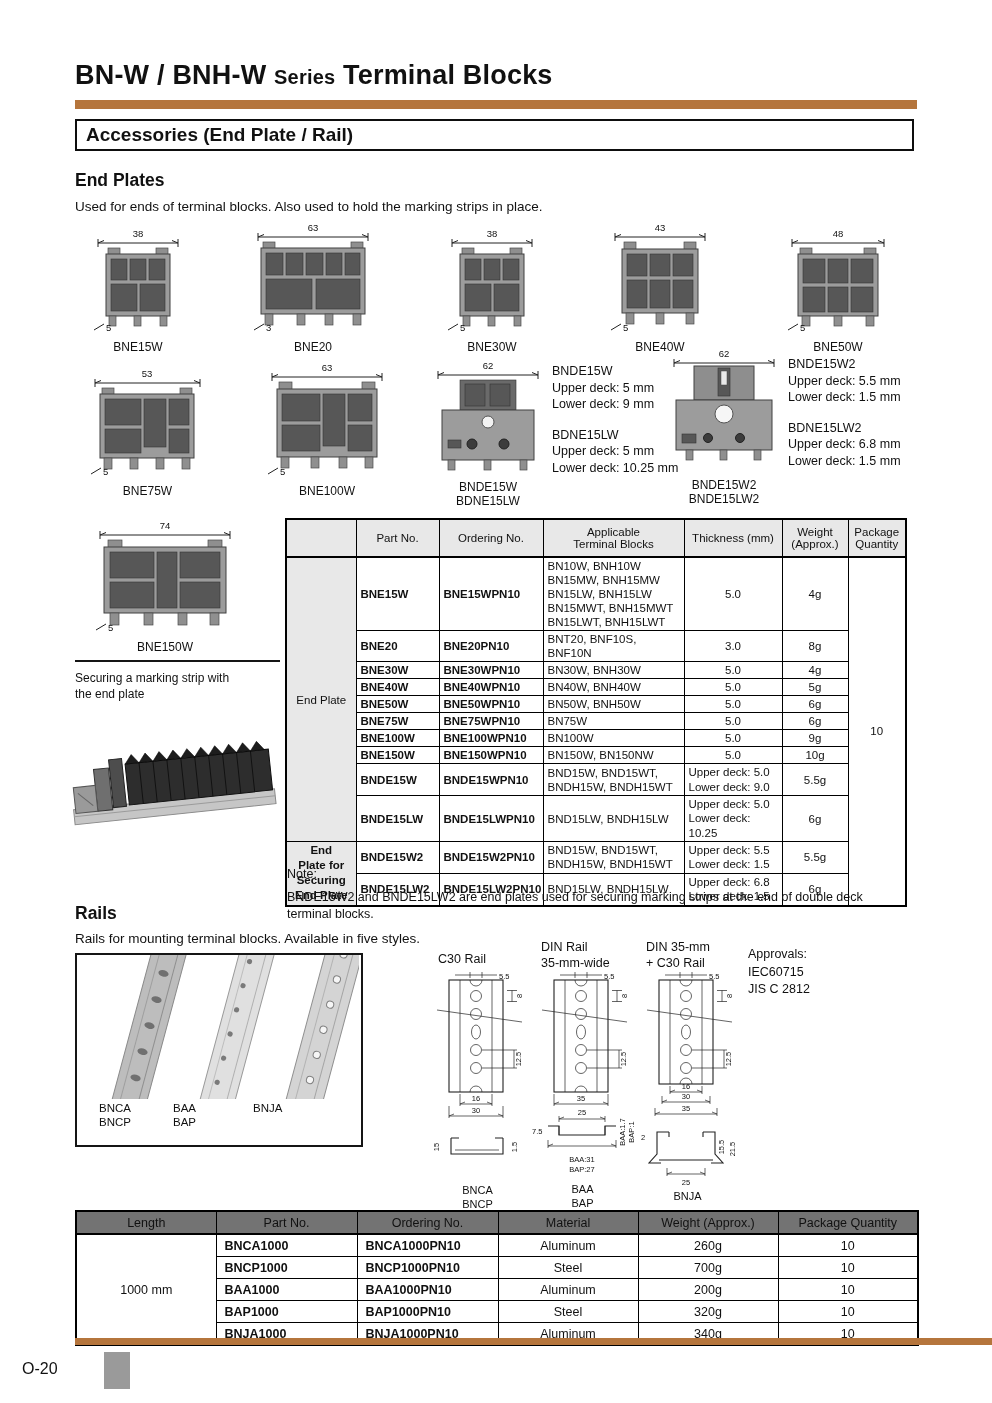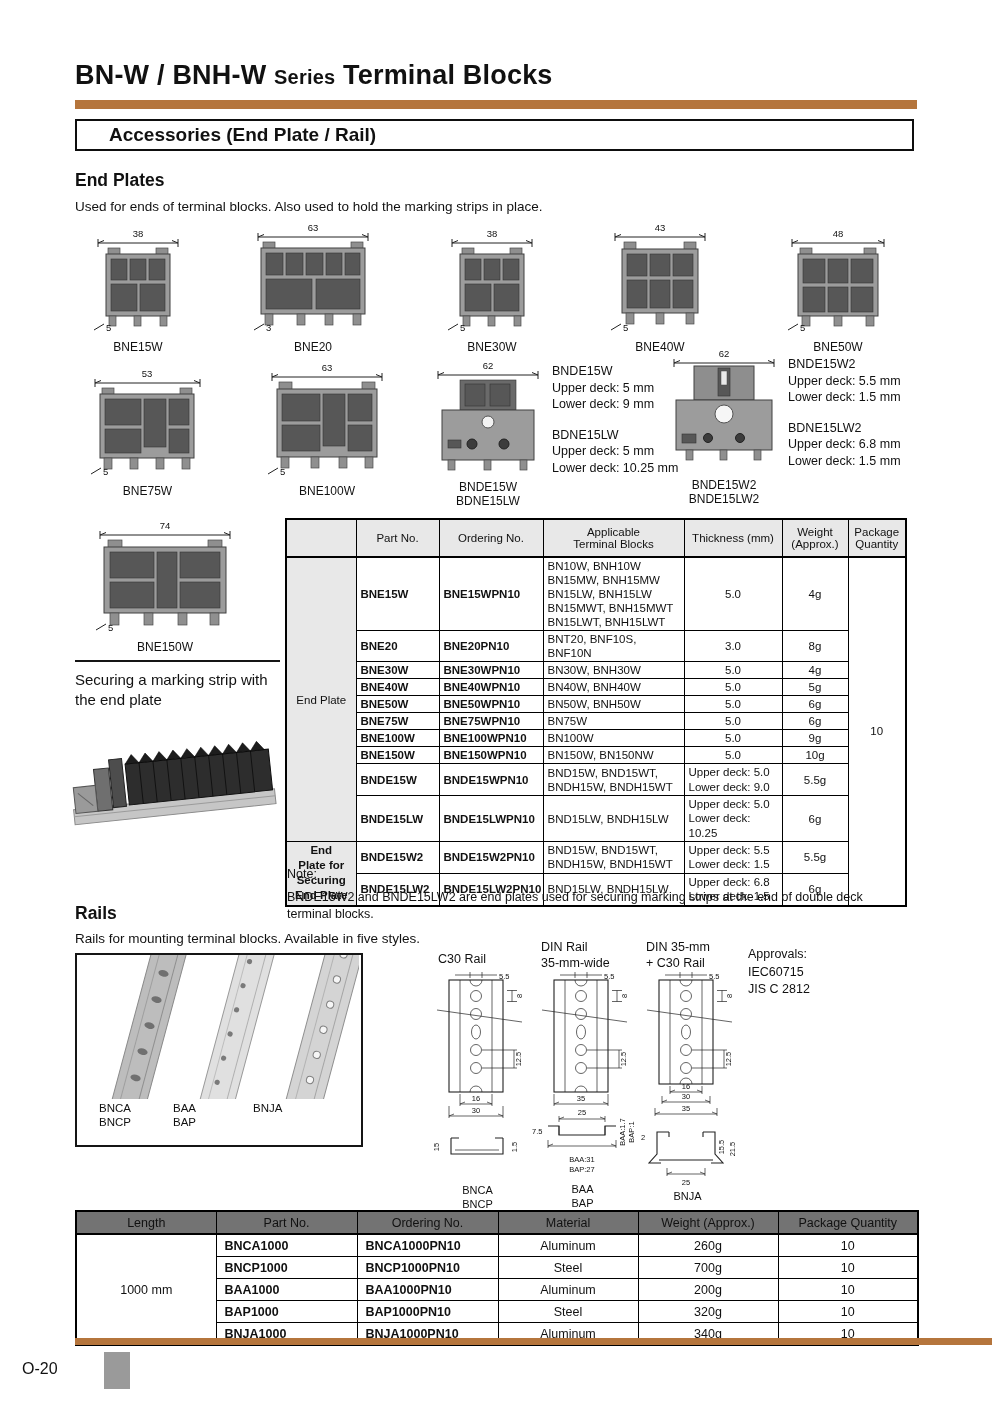--- a/index.html
+++ b/index.html
@@ -5,41 +5,41 @@
   html,body{margin:0;padding:0;background:#ffffff;}
   .page{position:relative;width:992px;height:1403px;background:#fff;
         font-family:"Liberation Sans",sans-serif;color:#111;overflow:hidden;}
   .abs{position:absolute;}
   .pre{white-space:pre-line;}
   
   .title{left:75px;top:60px;font-weight:bold;font-size:27px;letter-spacing:.2px;white-space:nowrap;}
   .title .series{font-size:20px;}
   .rule{background:#b5753c;height:9px;}
   .accbox{left:75px;top:119px;width:835px;height:28px;border:2.5px solid #0e0e0e;display:flex;align-items:center;}
-  .accbox span{font-size:19px;font-weight:bold;padding-left:32px;}
+  .accbox span{font-size:19px;font-weight:bold;padding-left:9px;}
   .h2{font-size:17.5px;font-weight:bold;}
   .body13{font-size:13.5px;}
   
   .fig{position:absolute;text-align:center;}
   .figcap{font-size:12px;line-height:1.18;white-space:pre-line;margin-top:0;}
   svg text{font-family:"Liberation Sans",sans-serif;}
   .dimt{font-size:9.5px;fill:#111;}
   .dimxs{font-size:7.5px;fill:#111;}
   .dimline{stroke:#222;stroke-width:1;fill:none;}
   .tab{fill:#8f8f8f;stroke:#4a4a4a;stroke-width:.7;}
   .pbody{fill:#9c9c9c;stroke:#404040;stroke-width:1;}
   .pdark{fill:#575757;stroke:#323232;stroke-width:.6;}
   .foot{fill:#8f8f8f;stroke:#4a4a4a;stroke-width:.7;}
   .draw{stroke:#222;stroke-width:1.1;fill:none;}
   .thin{stroke:#222;stroke-width:.7;fill:none;}
   
   .notes{position:absolute;font-size:12.5px;line-height:1.32;}
   .note-entry+.note-entry{margin-top:14px;}
   .divider{position:absolute;border-top:2px solid #151515;}
-  .seccap{font-size:15px;line-height:1.35;}
+  .seccap{font-size:12px;line-height:1.35;}
   
   table{border-collapse:collapse;}
   .eptable{position:absolute;border:2px solid #000;font-size:11.5px;table-layout:fixed;}
   .eptable th,.eptable td{border:1px solid #000;padding:1px 4px;vertical-align:middle;overflow:hidden;}
   .eptable thead th,.eptable thead td{background:#e8e8e8;font-weight:normal;text-align:center;
       border-bottom:2px solid #000;white-space:pre-line;height:34px;}
   .eptable td.b{font-weight:bold;}
   .ctr{text-align:center;}
   .grp{background:#e8e8e8;text-align:center;}
   .grp2{text-align:center;white-space:pre-line;line-height:1.3;font-weight:bold;}

